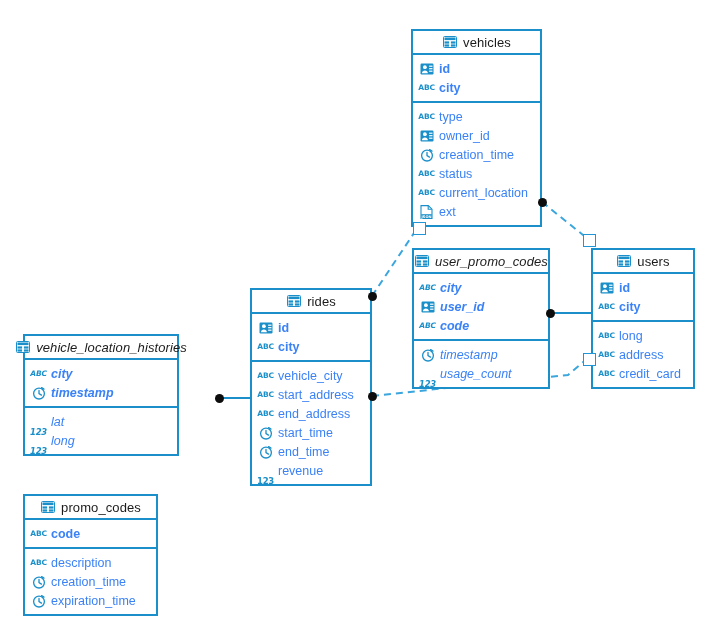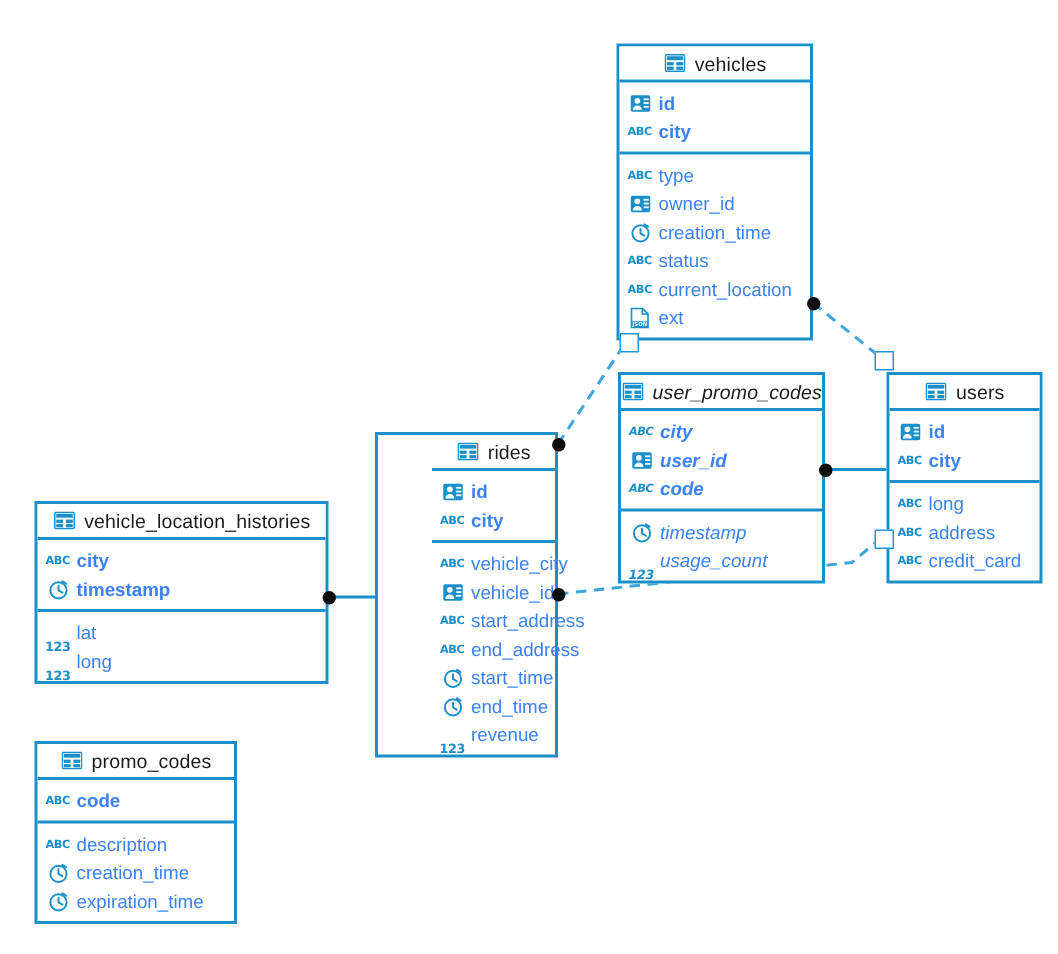--- a/index.html
+++ b/index.html
@@ -308,21 +308,21 @@
           <div class="field">
             <span class="ico ico-abc">ABC</span>
             <span class="field-label">address</span>
           </div>
           <div class="field">
             <span class="ico ico-abc">ABC</span>
             <span class="field-label">credit_card</span>
           </div>
         </div>
       </div>
-      <div class="entity" style="left: 250px; top: 288px; width: 122px; padding-left: 36px;">
+      <div class="entity" style="left: 250px; top: 288px; width: 122px;">
         <div class="entity-header">
           <span class="ico">
             <svg width="14" height="12" viewBox="0 0 14 12">
               <rect x="0.5" y="0.5" width="13" height="11" rx="1" fill="#fff" stroke="#1a8fc9"></rect>
               <rect x="1.5" y="1.5" width="11" height="2.6" fill="#1a8fc9"></rect>
               <rect x="1.5" y="5.4" width="4.6" height="2.2" fill="#1a8fc9"></rect>
               <rect x="7.9" y="5.4" width="4.6" height="2.2" fill="#1a8fc9"></rect>
               <rect x="1.5" y="8.4" width="4.6" height="2.2" fill="#1a8fc9"></rect>
               <rect x="7.9" y="8.4" width="4.6" height="2.2" fill="#1a8fc9"></rect>
             </svg>
@@ -347,33 +347,20 @@
             <span class="ico ico-abc">ABC</span>
             <span class="field-label">city</span>
           </div>
         </div>
         <div class="field-group cols">
           <div class="field">
             <span class="ico ico-abc">ABC</span>
             <span class="field-label">vehicle_city</span>
           </div>
           <div class="field">
-            <span class="ico">
-              <svg width="14" height="12" viewBox="0 0 14 12">
-                <rect x="0.5" y="0.5" width="13" height="11" rx="1.2" fill="#1a8fc9"></rect>
-                <circle cx="4.9" cy="4.2" r="1.9" fill="#fff"></circle>
-                <path d="M1.9 10.3c0-1.8 1.35-2.9 3-2.9s3 1.1 3 2.9z" fill="#fff"></path>
-                <rect x="9.1" y="2.6" width="3.4" height="1.2" fill="#fff"></rect>
-                <rect x="9.1" y="5.1" width="3.4" height="1.2" fill="#fff"></rect>
-                <rect x="9.1" y="7.6" width="3.4" height="1.2" fill="#fff"></rect>
-              </svg>
-            </span>
-            <span class="field-label">vehicle_id</span>
-          </div>
-          <div class="field">
             <span class="ico ico-abc">ABC</span>
             <span class="field-label">start_address</span>
           </div>
           <div class="field">
             <span class="ico ico-abc">ABC</span>
             <span class="field-label">end_address</span>
           </div>
           <div class="field">
             <span class="ico">
               <svg width="14" height="14" viewBox="0 0 14 14">
@@ -393,21 +380,21 @@
               </svg>
             </span>
             <span class="field-label">end_time</span>
           </div>
           <div class="field">
             <span class="ico ico-num">123</span>
             <span class="field-label">revenue</span>
           </div>
         </div>
       </div>
-      <div class="entity" style="left: 23px; top: 334px; width: 196px;">
+      <div class="entity" style="left: 23px; top: 334px; width: 156px; font-style: italic;">
         <div class="entity-header">
           <span class="ico">
             <svg width="14" height="12" viewBox="0 0 14 12">
               <rect x="0.5" y="0.5" width="13" height="11" rx="1" fill="#fff" stroke="#1a8fc9"></rect>
               <rect x="1.5" y="1.5" width="11" height="2.6" fill="#1a8fc9"></rect>
               <rect x="1.5" y="5.4" width="4.6" height="2.2" fill="#1a8fc9"></rect>
               <rect x="7.9" y="5.4" width="4.6" height="2.2" fill="#1a8fc9"></rect>
               <rect x="1.5" y="8.4" width="4.6" height="2.2" fill="#1a8fc9"></rect>
               <rect x="7.9" y="8.4" width="4.6" height="2.2" fill="#1a8fc9"></rect>
             </svg>

